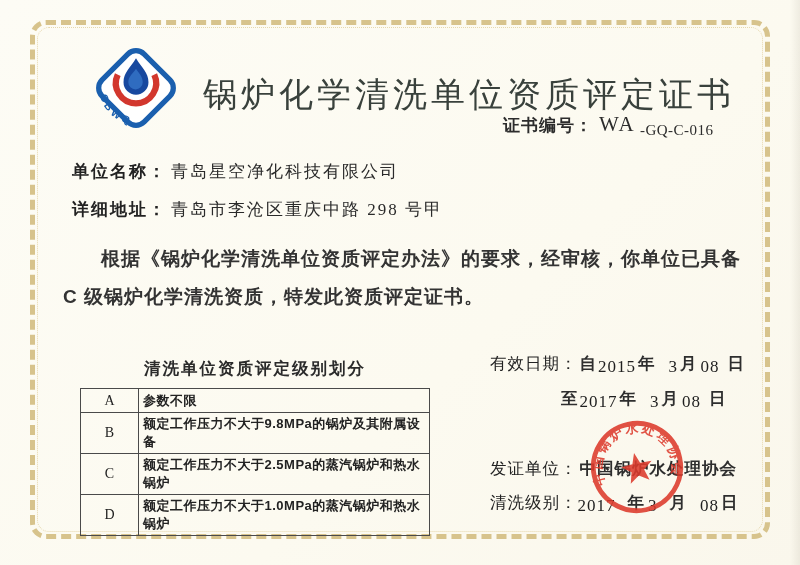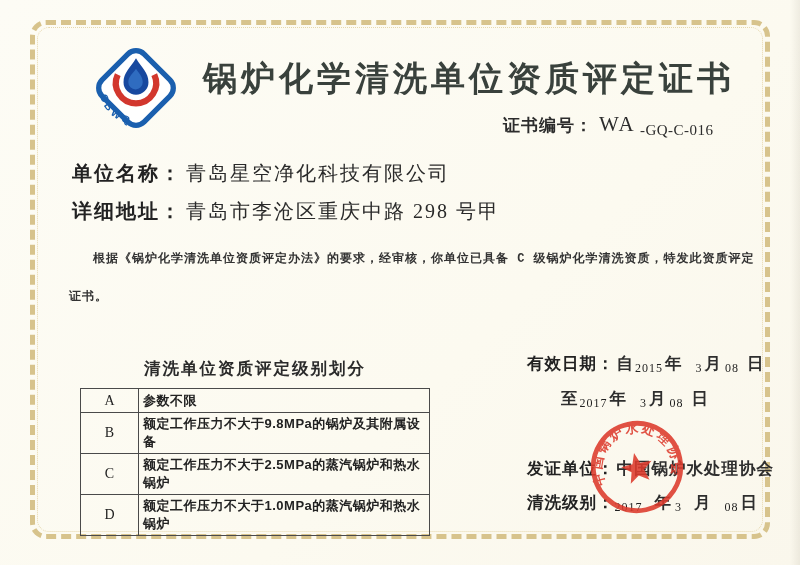--- a/index.html
+++ b/index.html
@@ -26,44 +26,44 @@
     pointer-events:none;
   }
   .frame::before{
     content:"";position:absolute;left:2px;top:2px;right:2px;bottom:2px;
     border:1px dotted #e6d8ae;border-radius:12px;
   }
 
   
   .logo{position:absolute;left:88px;top:40px;width:96px;height:96px;}
   .title{
-    position:absolute;left:203px;top:56px;width:520px;
+    position:absolute;left:203px;top:72px;width:520px;
     font-family:"Liberation Serif", serif;
-    font-size:34px;font-weight:700;letter-spacing:4px;
+    font-size:34px;font-weight:400;letter-spacing:4px;
     color:#39413c;white-space:nowrap;
   }
   .certno{
     position:absolute;left:503px;top:112px;white-space:nowrap;
     font-family:"Liberation Serif", serif;font-size:17px;color:#2c2c2c;
   }
   .certno .label{font-weight:600;letter-spacing:1px;}
   .certno .prefix{font-size:21px;letter-spacing:2px;margin-left:6px;}
   .certno .suffix{font-size:15px;display:inline-block;transform:translateY(4px);letter-spacing:0.5px;}
 
   
-  .field{position:absolute;white-space:nowrap;font-size:20px;text-align:center;}
+  .field{position:absolute;white-space:nowrap;font-size:17px;text-align:center;}
   .field .flabel{font-weight:700;letter-spacing:2px;color:#222;}
   .field .fvalue{font-family:"Liberation Serif", serif;letter-spacing:2px;color:#2a2a2a;margin-left:4px;}
   #unitName{left:72px;top:160px;}
   #address{left:72px;top:198px;}
 
   .para{
-    position:absolute;left:69px;top:240px;width:690px;
-    font-size:12px;line-height:38px;letter-spacing:1px;
-    text-indent:2em;color:#333;font-weight:600;font-family:Liberation Mono, monospace;
+    position:absolute;left:63px;top:240px;width:690px;
+    font-size:19px;line-height:38px;letter-spacing:1px;
+    text-indent:2em;color:#333;font-weight:600;
   }
 
   
   .tbl-title{
     position:absolute;left:80px;top:358px;width:350px;text-align:center;
     font-family:"Liberation Serif", serif;font-weight:700;font-size:16.5px;
     letter-spacing:2px;color:#2b2b2b;
   }
   table.grades{
     position:absolute;left:80px;top:388px;width:350px;
@@ -73,24 +73,24 @@
   table.grades th,table.grades td{
     border:1px solid #4a4a4a;padding:2px 4px;height:19px;
   }
   table.grades col.c1{width:58px;}
   th.h-level,th.h-scope{font-family:"Liberation Serif", serif;font-weight:700;letter-spacing:1px;text-align:center;}
   td.level{text-align:center;font-family:"Liberation Serif", serif;font-size:14px;}
   td.scope{text-align:left;padding-left:9px;font-weight:700;letter-spacing:0.5px;}
 
   
   .dateline{position:absolute;white-space:nowrap;font-size:16.5px;}
-  .dateline .dlabel{font-weight:700;letter-spacing:1px;color:#222;margin-left:37px;}
+  .dateline .dlabel{font-weight:400;letter-spacing:1px;color:#222;}
   .dateline .pre{font-weight:700;margin-left:2px;}
   .num{
-    font-family:"Liberation Serif", serif;font-size:12px;color:#1f1f1f;
+    font-family:"Liberation Serif", serif;font-size:17px;color:#1f1f1f;
     display:inline-block;transform:translateY(3px);letter-spacing:1px;
   }
   .unit{font-weight:700;margin:0 2px;}
   .g1{margin-left:2px;} .g2{margin-left:12px;} .g3{margin-left:8px;}
   #validFrom{left:490px;top:353px;}
   #validTo{left:559px;top:388px;}
   #issuer{left:490px;top:458px;}
   #issueDate{left:490px;top:492px;}
   #issuer .ivalue{font-weight:700;letter-spacing:1px;margin-left:2px;}
 

